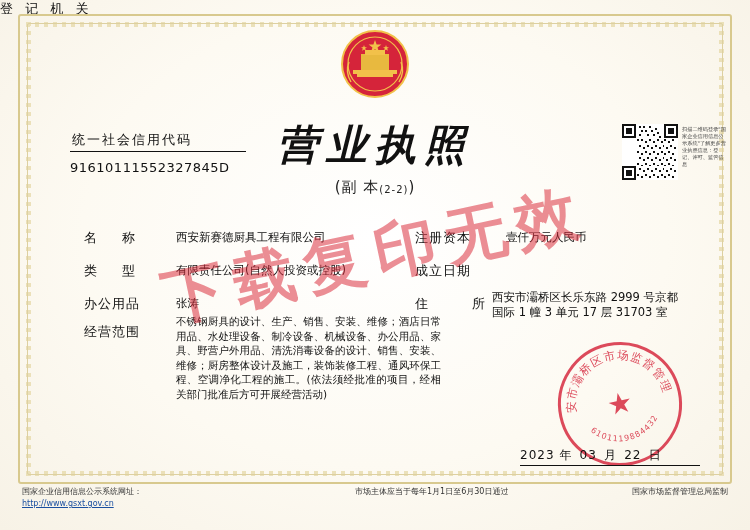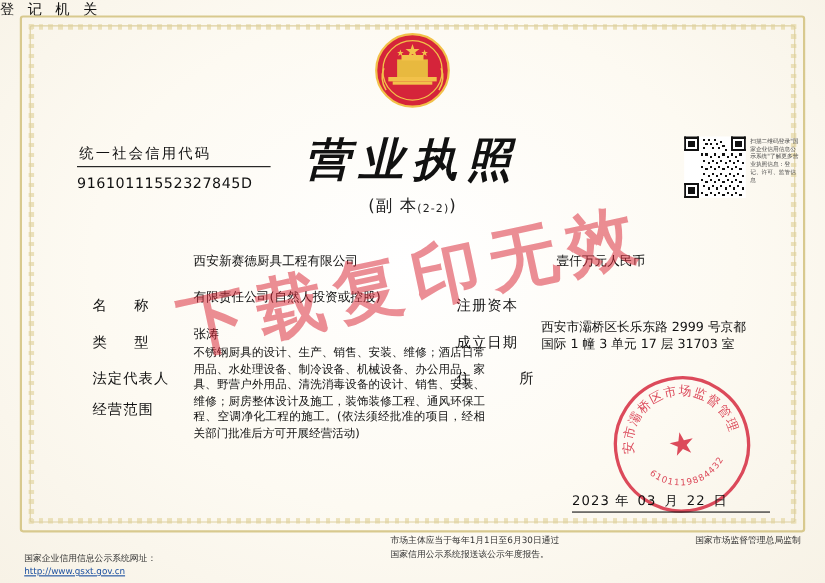--- a/index.html
+++ b/index.html
@@ -75,21 +75,21 @@
   
   .qr-wrap{position:absolute;right:72px;top:124px;width:56px;height:56px;}
   .qr{width:56px;height:56px;}
   .qr-note{
     position:absolute;right:22px;top:126px;width:46px;
     font-size:5.2px;line-height:7px;color:#444;text-align:left;
   }
 
   
   .field-label{
-    position:absolute;font-size:13px;color:#111;letter-spacing:6px;font-weight:500;margin-top:40px;
+    position:absolute;font-size:13px;color:#111;letter-spacing:6px;font-weight:500;
   }
   .field-value{
     position:absolute;font-size:11.5px;color:#111;line-height:15px;
   }
 
   .l-name{left:84px;top:229px;}
   .v-name{left:176px;top:230px;}
   .l-type{left:84px;top:262px;}
   .v-type{left:176px;top:263px;}
   .l-rep{left:84px;top:295px;letter-spacing:1px;}
@@ -133,21 +133,21 @@
     position:absolute;left:50%;top:255px;transform:translate(-50%,-50%) rotate(-12deg);
     font-size:62px;font-weight:bold;color:rgba(216,38,54,.52);
     letter-spacing:10px;white-space:nowrap;pointer-events:none;
   }
 
   
   .footer{
     position:absolute;left:0;right:0;bottom:10px;height:34px;
     font-size:8px;color:#333;
   }
-  .f-left{position:absolute;left:22px;top:0;line-height:12px;margin-top:16px;}
+  .f-left{position:absolute;left:22px;top:0;line-height:12px;}
   .f-center{position:absolute;left:355px;top:0;line-height:12px;text-align:left;}
   .f-right{position:absolute;right:22px;top:0;line-height:12px;text-align:right;}
 </style>
 </head>
 <body>
 
 <div id="license">
 
   <div class="frame-outer"></div>
   <div class="frame-pattern"></div>
@@ -287,21 +287,21 @@
     </svg>
   </div>
   <div class="qr-note">扫描二维码登录"国家企业信用信息公示系统"了解更多营业执照信息：登记、许可、监管信息</div>
 
   <div class="field-label l-name">名　称</div>
   <div class="field-value v-name">西安新赛德厨具工程有限公司</div>
 
   <div class="field-label l-type">类　型</div>
   <div class="field-value v-type">有限责任公司(自然人投资或控股)</div>
 
-  <div class="field-label l-rep">法定代表人</div>
+  <div class="field-label l-rep">办公用品</div>
   <div class="field-value v-rep">张涛</div>
 
   <div class="field-label l-scope">经营范围</div>
   <div class="field-value v-scope">不锈钢厨具的设计、生产、销售、安装、维修；酒店日常用品、水处理设备、制冷设备、机械设备、办公用品、家具、野营户外用品、清洗消毒设备的设计、销售、安装、维修；厨房整体设计及施工，装饰装修工程、通风环保工程、空调净化工程的施工。(依法须经批准的项目，经相关部门批准后方可开展经营活动)</div>
 
   <div class="field-label l-capital">注册资本</div>
   <div class="field-value v-capital">壹仟万元人民币</div>
 
   <div class="field-label l-founded">成立日期</div>
 
@@ -338,20 +338,19 @@
 
   <div class="watermark">下载复印无效</div>
 
   <div class="footer">
     <div class="f-left">
       <div>国家企业信用信息公示系统网址：</div>
       <div style="color:#1a4fa0;text-decoration:underline;">http://www.gsxt.gov.cn</div>
     </div>
     <div class="f-center">
       <div>市场主体应当于每年1月1日至6月30日通过</div>
-      <div>国家信用公示系统报送该公示年度报告。</div>
     </div>
     <div class="f-right">
       <div>国家市场监督管理总局监制</div>
     </div>
   </div>
 
 </div>
 
 </body></html>

